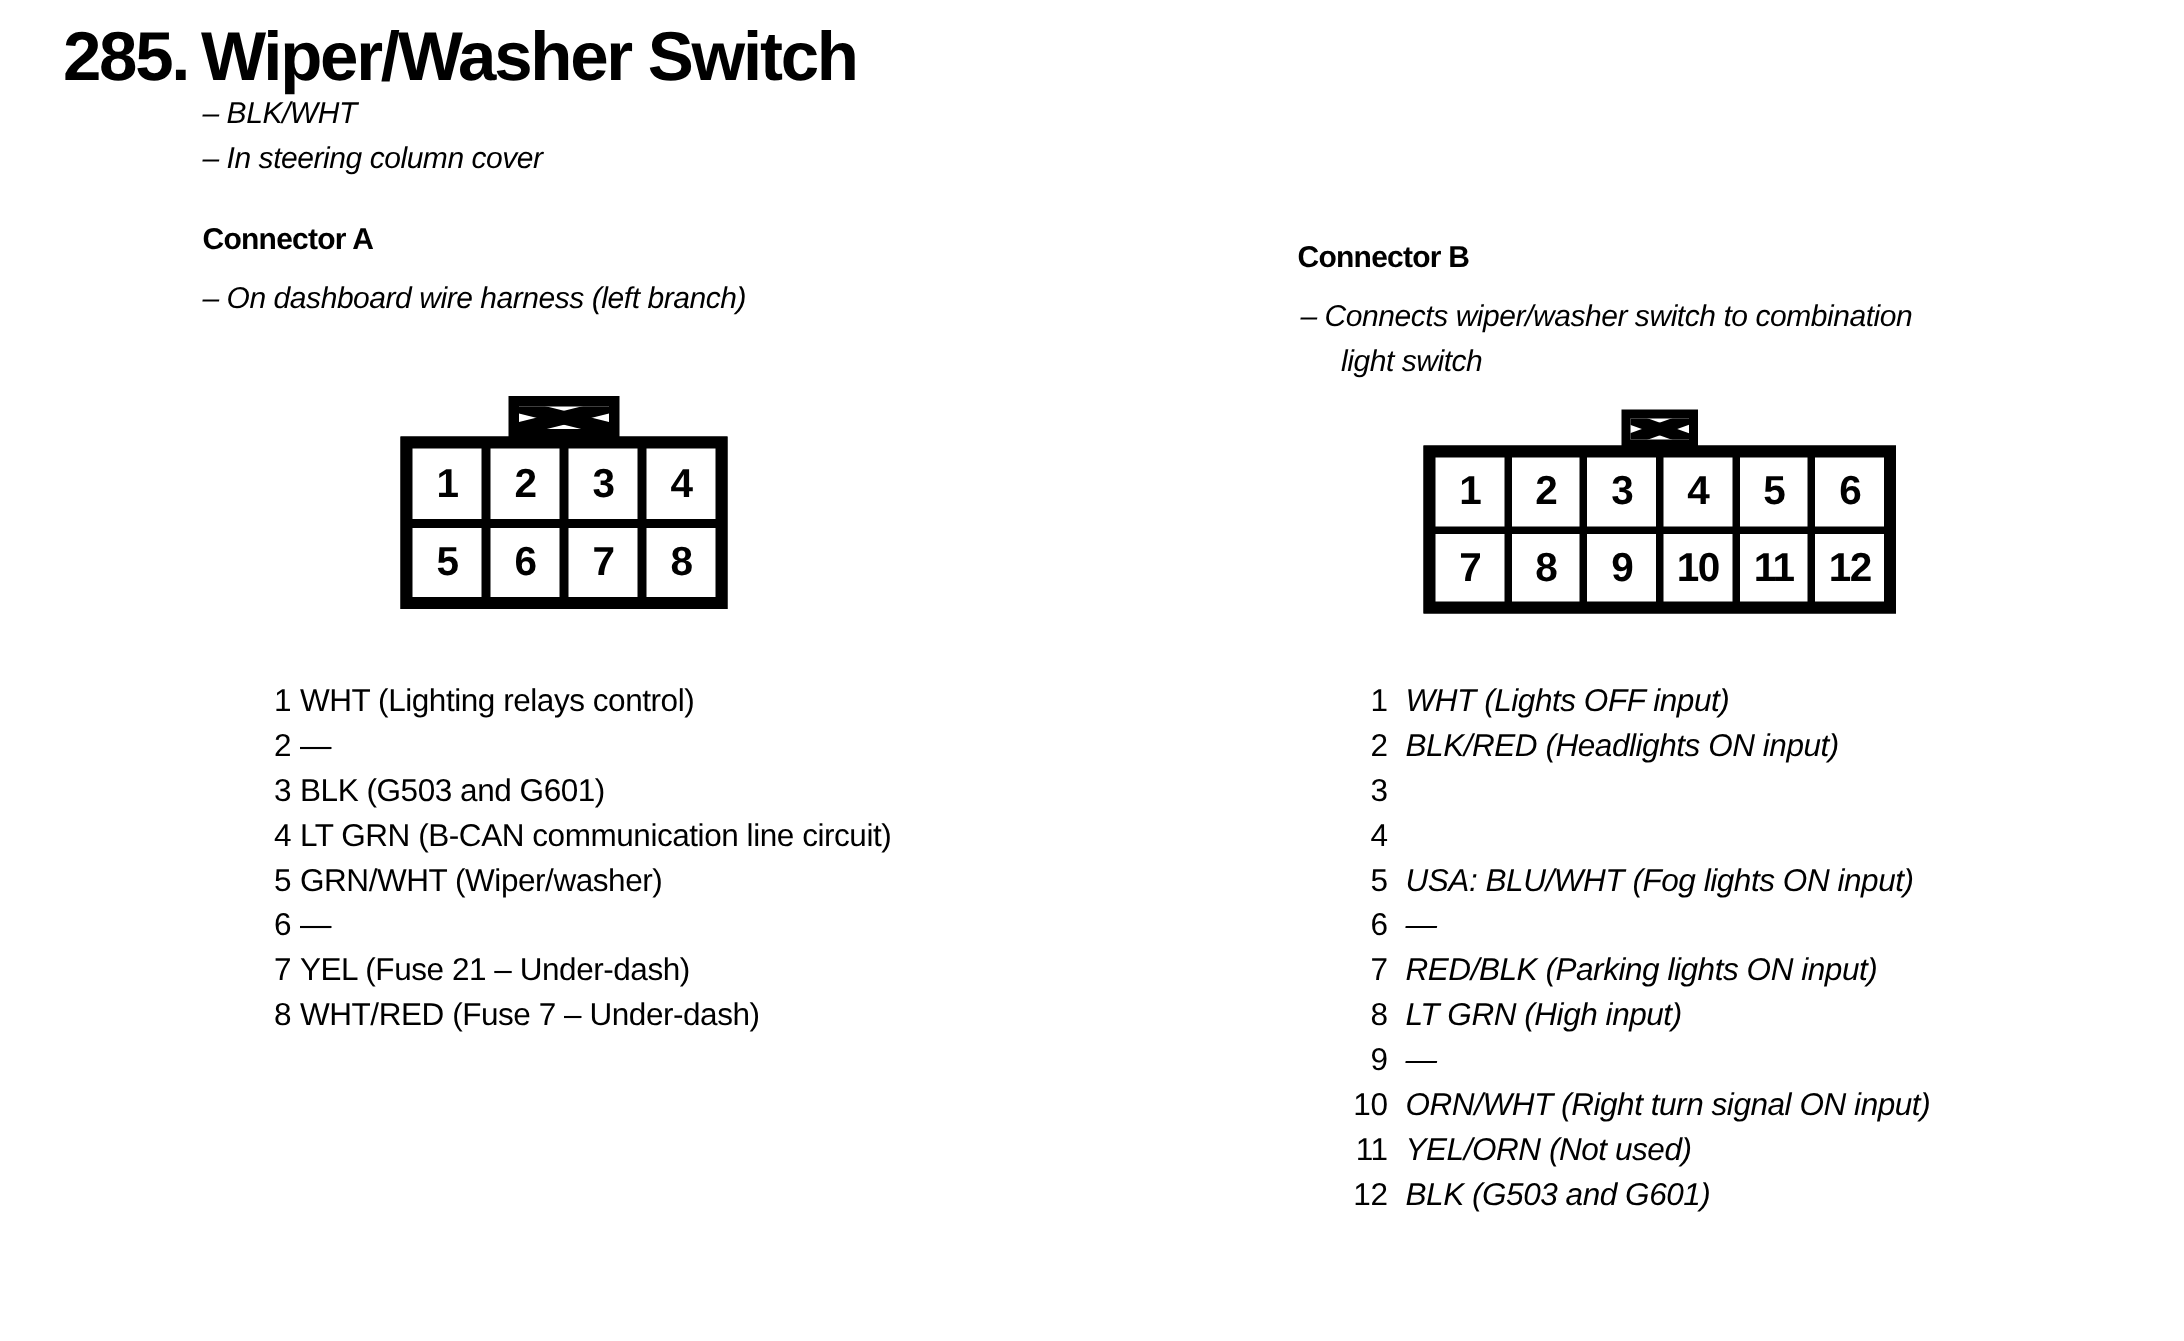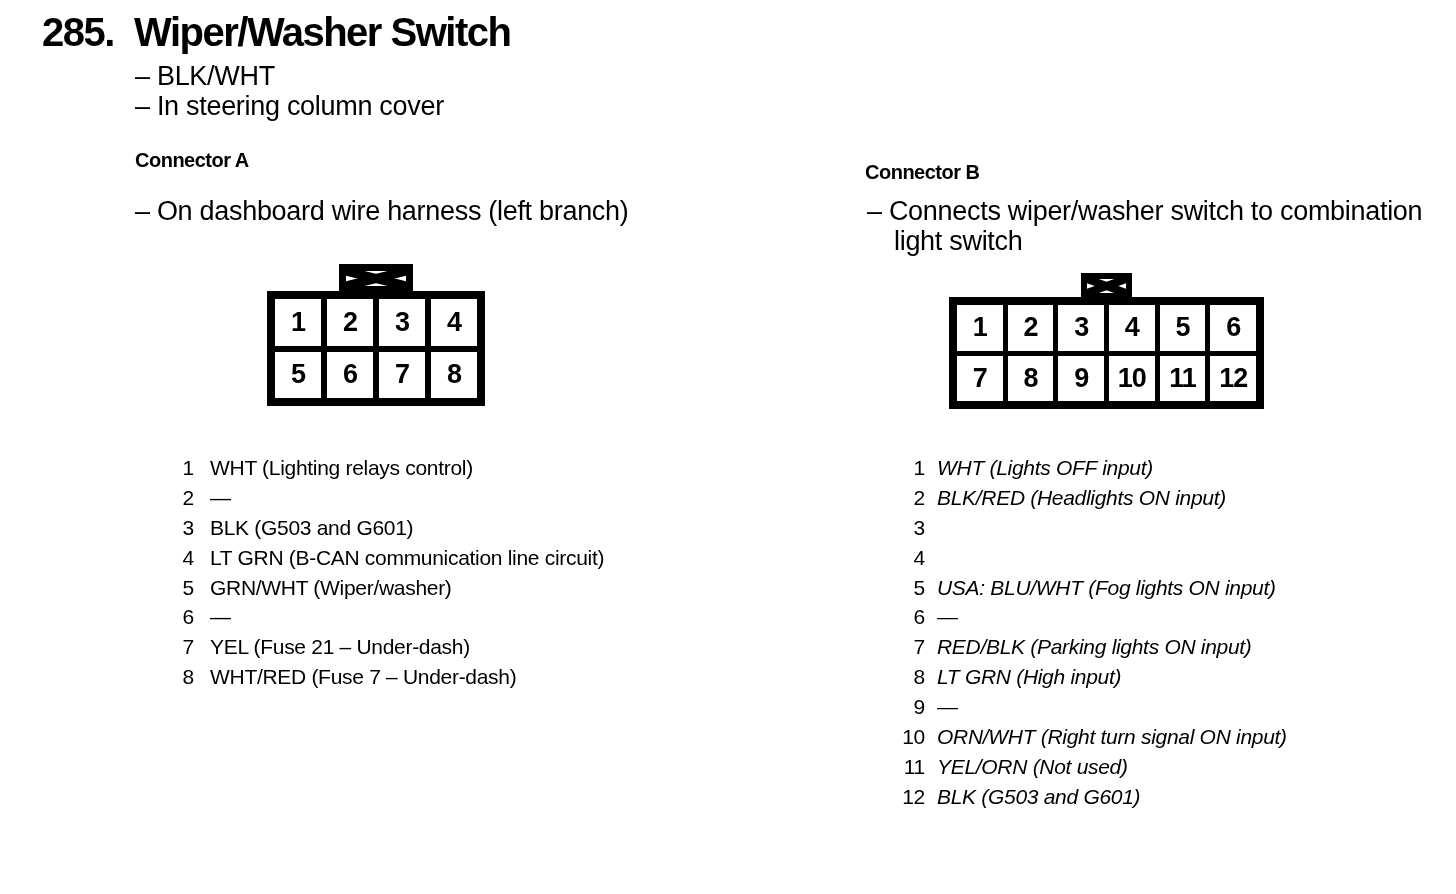--- a/index.html
+++ b/index.html
@@ -8,24 +8,24 @@
     background:#ffffff;
     color:#000000;
     font-family:"Liberation Sans", sans-serif;
     position:relative;
     overflow:hidden;
   }
   .abs { position:absolute; }
 
   
   .page-num, .page-title {
-    font-size:40px; font-weight:bold; letter-spacing:-1.5px; white-space:nowrap;
+    font-size:46px; font-weight:bold; letter-spacing:-1.5px; white-space:nowrap;
   }
   .note-line, .desc-line {
-    font-size:27px; line-height:30px; letter-spacing:-0.3px; white-space:nowrap;
+    font-size:20px; line-height:30px; letter-spacing:-0.3px; white-space:nowrap;font-style:italic;
   }
   .section-heading {
     font-size:20px; font-weight:bold; letter-spacing:-0.5px; white-space:nowrap;
   }
   .desc-indent { margin-left:27px; }
 
   
   .connector { display:flex; flex-direction:column; align-items:center; }
   .key-tab {
     border:7px solid #000; background:#fff; margin-bottom:-2px;
@@ -44,37 +44,37 @@
   }
 
   
   .pin-list { display:flex; flex-direction:column; }
   .pin-row {
     display:flex; height:29.9px; align-items:center;
     font-size:21px; letter-spacing:-0.3px; white-space:nowrap;
   }
   .pin-num { flex:none; text-align:right; }
   .list-a .pin-num { width:24px; }
-  .list-a .pin-desc { margin-left:16px; }
+  .list-a .pin-desc { margin-left:6px; }
   .list-b .pin-num { width:30px; }
   .list-b .pin-desc { margin-left:12px;font-style:italic; }
 </style>
 </head>
 <body>
 
 <div class="abs page-num" style="left:42px; top:10px;">285.</div>
 <div class="abs page-title" style="left:134px; top:10px;">Wiper/Washer Switch</div>
 
 <div class="abs" style="left:135px; top:61px;">
   <div class="note-line">– BLK/WHT</div>
   <div class="note-line">– In steering column cover</div>
 </div>
 
 <div class="abs section-heading" style="left:135px; top:149px;">Connector A</div>
-<div class="abs desc-line" style="left:135px; top:196px;">– On dashboard wire harness (left branch)</div>
+<div class="abs desc-line" style="left:135px; top:184px;">– On dashboard wire harness (left branch)</div>
 
 <div class="abs connector" style="left:267px; top:264px; width:218px;">
   <div class="key-tab" style="width:74px; height:29px;">
     <svg width="60" height="15" viewBox="0 0 60 15" preserveAspectRatio="none">
       <line x1="0" y1="0" x2="60" y2="15" stroke="#000" stroke-width="9"></line>
       <line x1="60" y1="0" x2="0" y2="15" stroke="#000" stroke-width="9"></line>
     </svg>
   </div>
   <div class="conn-grid cols-4">
     <div class="cavity">1</div>

